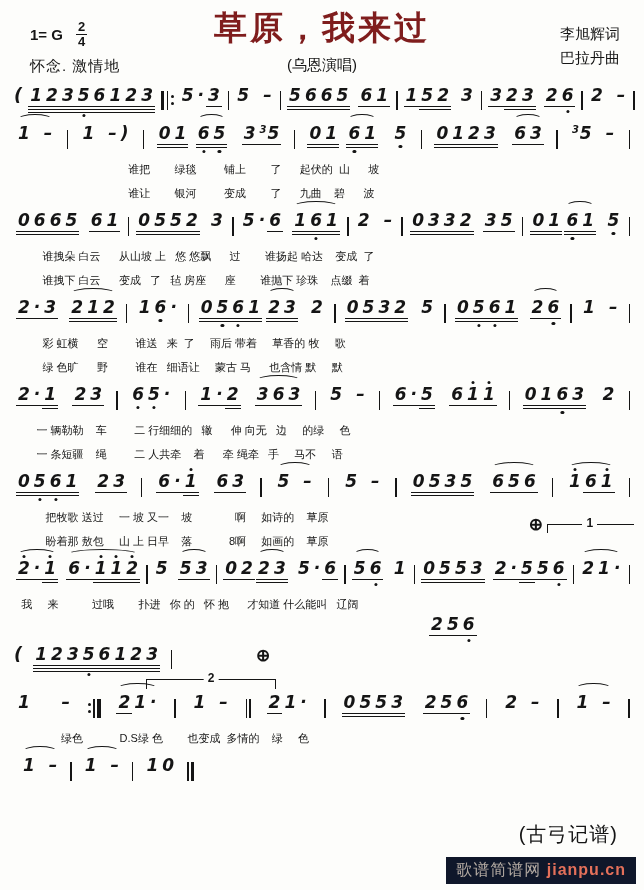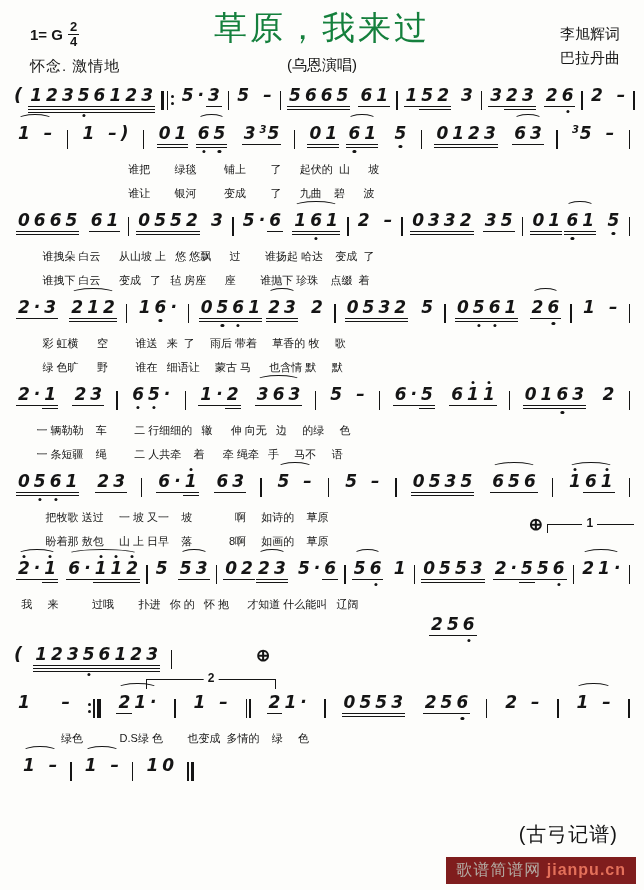--- a/index.html
+++ b/index.html
@@ -2,26 +2,26 @@
 <html><head>
 <meta charset="utf-8">
 <style>
   html,body{margin:0;padding:0}
   body{width:644px;height:890px;position:relative;overflow:hidden;
        background:#fdfdfb;color:#151515;
        font-family:"Liberation Sans",sans-serif}
   
   .header{position:relative;height:82px}
   .keyblock{position:absolute;left:30px;top:20px}
-  .key-line{display:flex;align-items:center;gap:5px;font-size:15px;font-weight:700}
+  .key-line{display:flex;align-items:center;gap:13px;font-size:15px;font-weight:700}
   .frac{display:inline-flex;flex-direction:column;align-items:center;line-height:1.05;font-size:13px;font-weight:700}
   .frac .num{border-bottom:1.4px solid #151515;padding:0 2px}
   .tempo{margin-top:9px;font-size:15px;letter-spacing:1px}
   .title{position:absolute;left:50%;transform:translateX(-50%);top:6px;
-         font-size:33px;font-weight:400;color:#15803d;letter-spacing:3px;white-space:nowrap}
+         font-size:33px;font-weight:700;color:#7f1d1d;letter-spacing:3px;white-space:nowrap}
   .subtitle{position:absolute;left:50%;transform:translateX(-50%);top:56px;font-size:15px;white-space:nowrap}
   .credits{position:absolute;right:24px;top:22px;text-align:center;font-size:15px;line-height:24px}
   
   #score{padding-top:2px}
   .system{position:relative;margin-bottom:5px}
   .noterow{display:flex;align-items:baseline;justify-content:space-between;padding:0 12px;height:34px}
   .noterow.left{justify-content:flex-start}
   .noterow.left .grp{margin:0 9px}
   .note{position:relative;display:inline-block;font:italic 700 17px "DejaVu Sans",sans-serif;
         padding:0 2px 10px;line-height:20px;background-repeat:no-repeat}
@@ -63,21 +63,21 @@
            font-style:normal;font-size:12px;font-weight:700}
   .prewrap{position:relative}
   .pre-coda{position:absolute;left:256px;top:2px;font-size:17px;font-weight:700}
   .bracketrow{position:relative;height:15px}
   .bracket2{position:absolute;left:146px;top:2px;width:128px;height:9px;
             border:1.4px solid #151515;border-bottom:none}
   .bracket2 i{position:absolute;left:50%;top:-9px;transform:translateX(-50%);
               background:#fdfdfb;padding:0 4px;font-style:normal;font-size:12px;font-weight:700}
   
   .credit{position:absolute;right:26px;bottom:42px;font-size:20px;letter-spacing:1px}
-  .wm{position:absolute;right:8px;bottom:6px;background:#7f1d1d;padding:3px 10px;font-size:16px;letter-spacing:1px}
+  .wm{position:absolute;right:8px;bottom:6px;background:#0f172a;padding:3px 10px;font-size:16px;letter-spacing:1px}
   .wm .wm-gray{color:#b3aaa2}
   .wm .wm-red{color:#e4705a;font-weight:700}
 </style>
 </head>
 <body>
 
 <div class="header">
   <div class="keyblock">
     <div class="key-line">
       <span>1= G</span>

